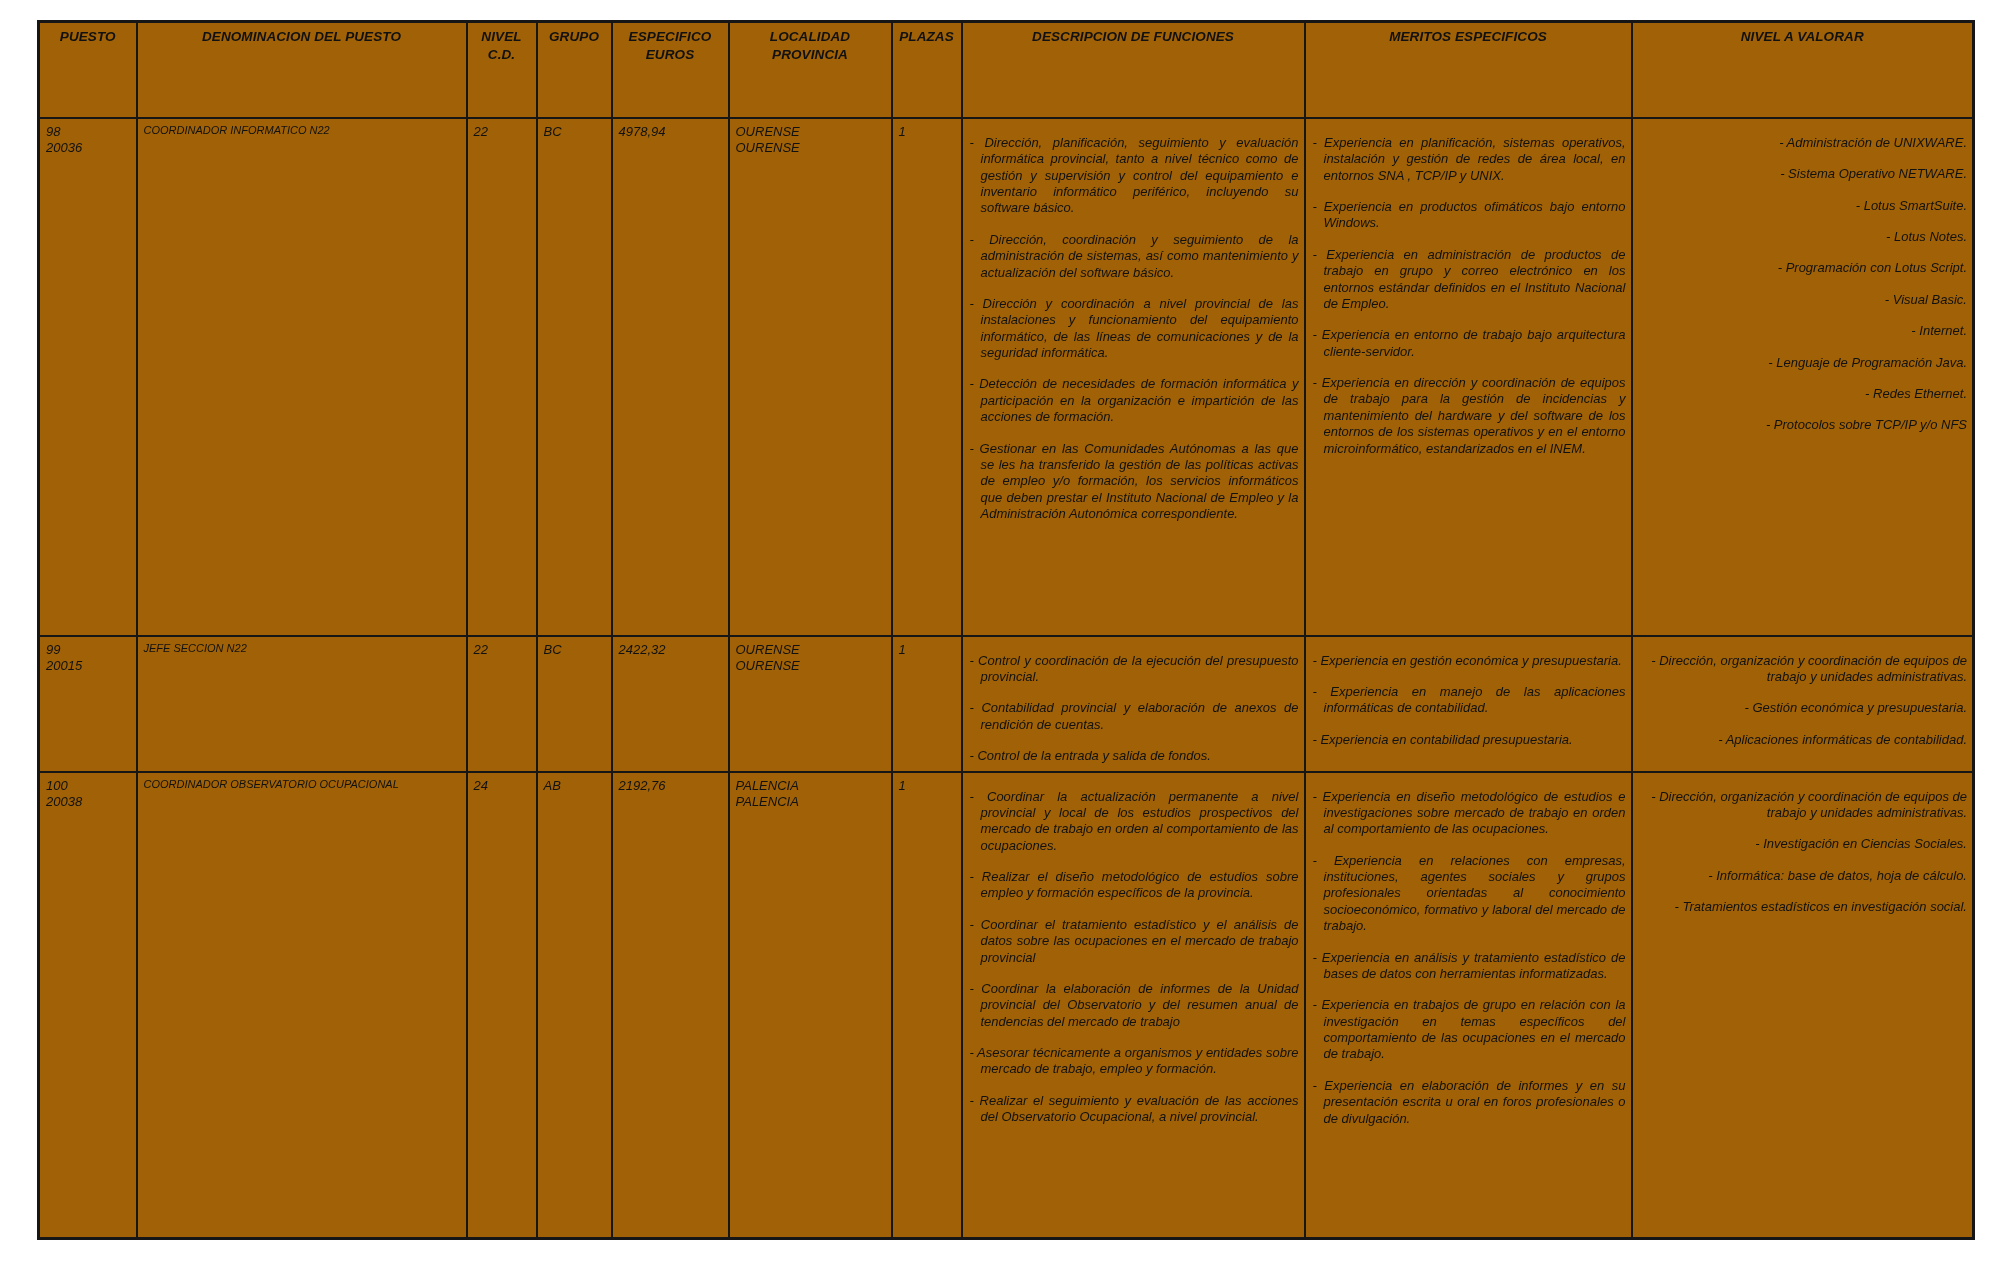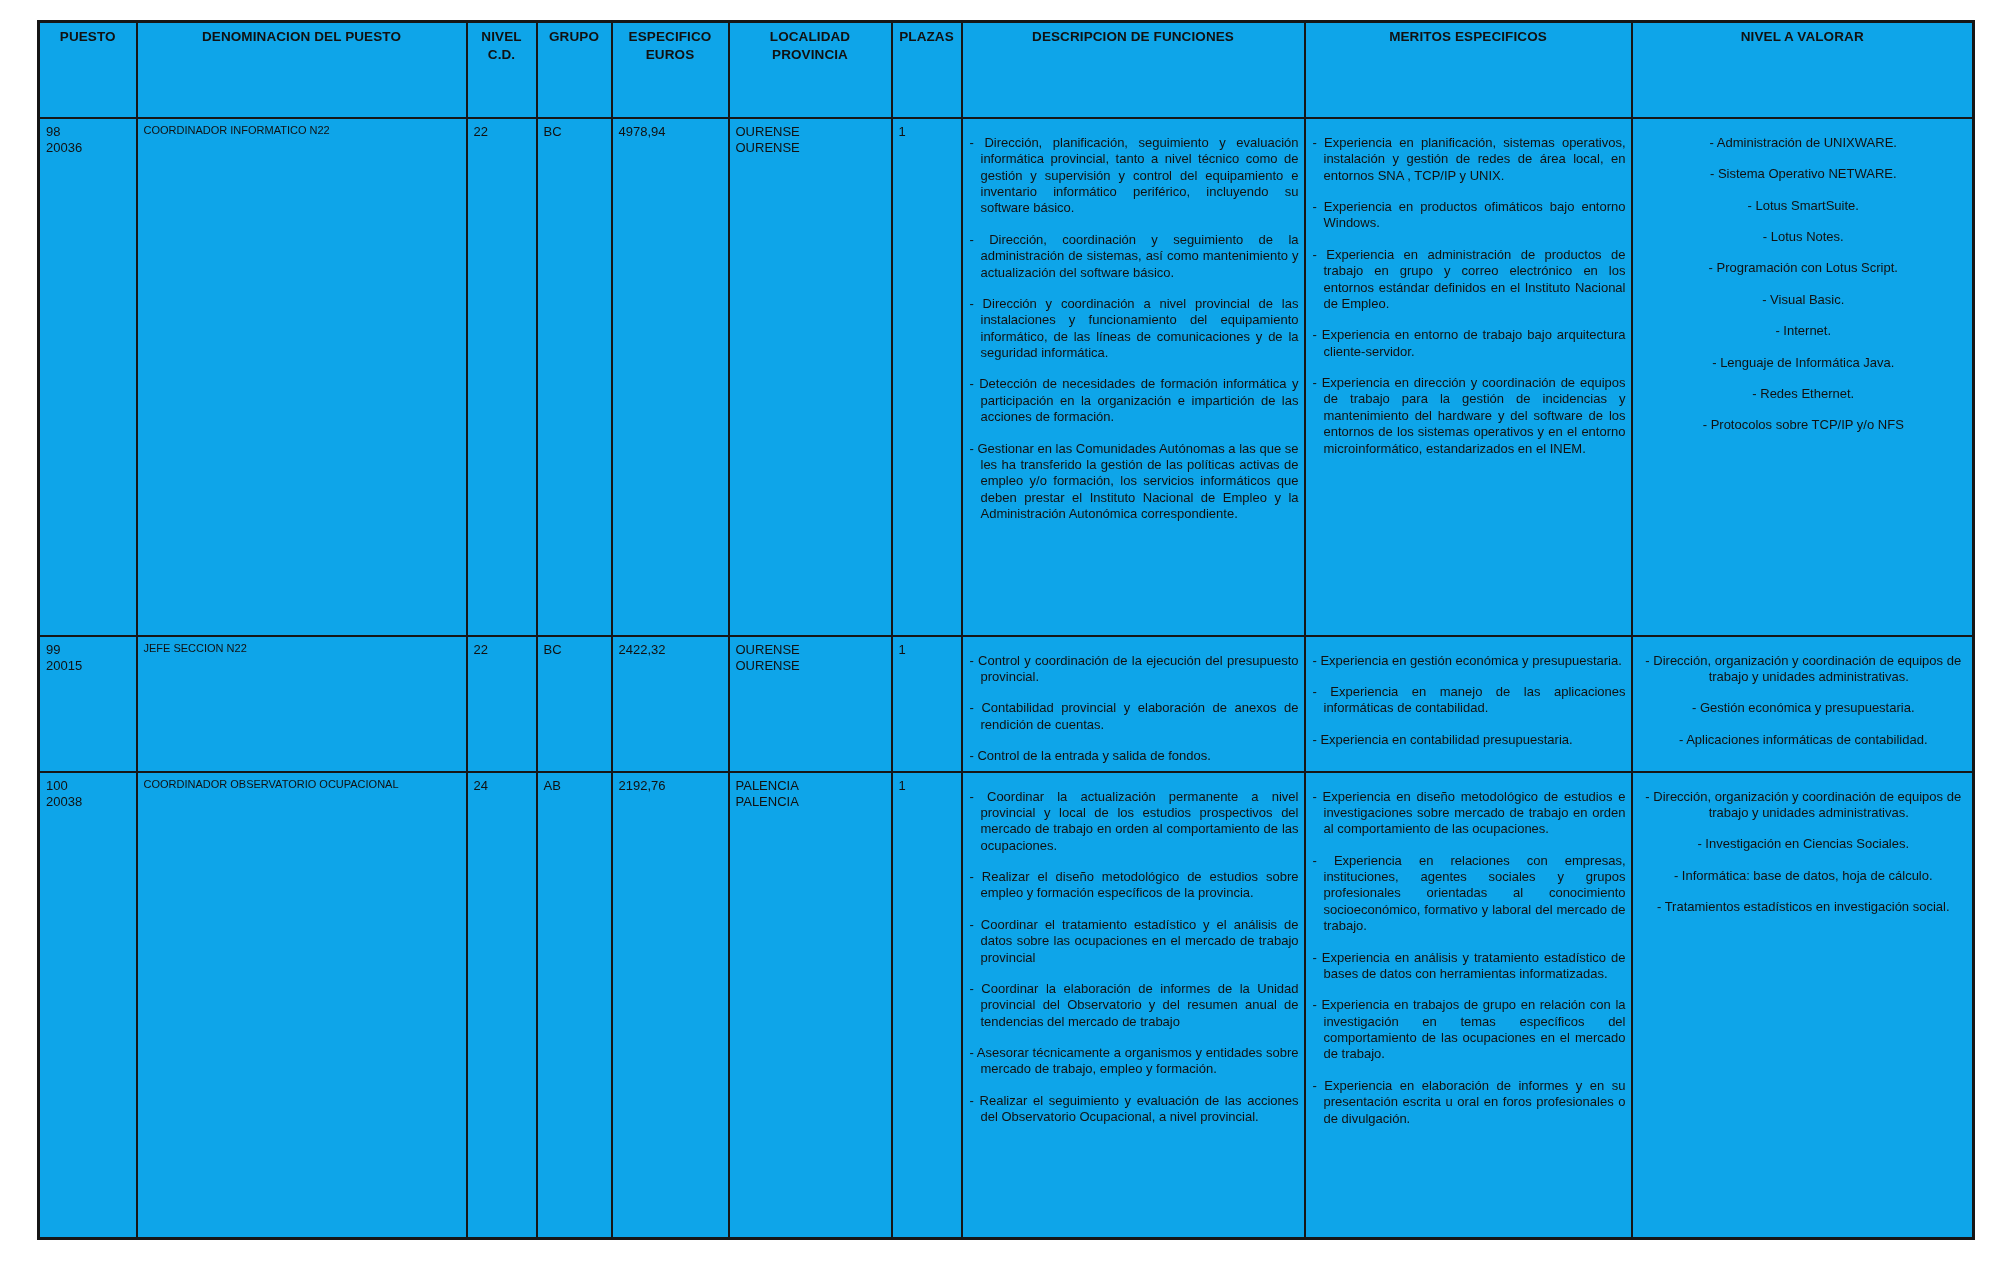--- a/index.html
+++ b/index.html
@@ -8,21 +8,22 @@
     background:#ffffff;
     font-family:"Liberation Sans","DejaVu Sans",sans-serif;
     color:#111;
     -webkit-font-smoothing:antialiased;
   }
   .page{ position:relative; width:2000px; height:1261px; background:#fff; }
   table.rpt{
     position:absolute; left:37px; top:20px;
     width:1935px; height:1220px;
     border-collapse:collapse; table-layout:fixed;
-    background:#0ea5e9;
+    background:#a16207;
+    font-style:italic;
   }
   table.rpt, table.rpt td, table.rpt th{
     border:2px solid #161616;
   }
   table.rpt{ border-width:3px; }
   th{
     font-size:13.5px; font-weight:bold; text-align:center;
     vertical-align:top; padding:5px 3px 4px 3px;
     line-height:1.3; white-space:pre-line; letter-spacing:.1px;
   }
@@ -32,21 +33,21 @@
   }
   td.c{ white-space:pre-line; }
   td.l{ text-align:left; font-size:11px; }
   td.list{ padding:16px 5px 4px 7px; }
   .li{
     text-align:justify;
     padding-left:11px; text-indent:-11px;
     margin:0 0 15px 0;
   }
   .li:last-child{ margin-bottom:0; }
-  td.cursos .li{ text-align:center; }
+  td.cursos .li{ text-align:right; }
 </style>
 </head>
 <body>
 
 <div class="page">
   <table class="rpt">
     <colgroup>
       <col style="width:98px">
         <col style="width:330px">
         <col style="width:70px">
@@ -101,21 +102,21 @@
             <div class="li">- Experiencia en dirección y coordinación de equipos de trabajo para la gestión de incidencias y mantenimiento del hardware y del software de los entornos de los sistemas operativos y en el entorno microinformático, estandarizados en el INEM.</div>
           </td>
       <td class="list cursos">
             <div class="li">- Administración de UNIXWARE.</div>
             <div class="li">- Sistema Operativo NETWARE.</div>
             <div class="li">- Lotus SmartSuite.</div>
             <div class="li">- Lotus Notes.</div>
             <div class="li">- Programación con Lotus Script.</div>
             <div class="li">- Visual Basic.</div>
             <div class="li">- Internet.</div>
-            <div class="li">- Lenguaje de Informática Java.</div>
+            <div class="li">- Lenguaje de Programación Java.</div>
             <div class="li">- Redes Ethernet.</div>
             <div class="li">- Protocolos sobre TCP/IP y/o NFS</div>
           </td>
     </tr>
 
     <tr style="height:112px">
       <td class="c">99
 20015</td>
       <td class="l">JEFE SECCION N22</td>
       <td class="c">22</td>

